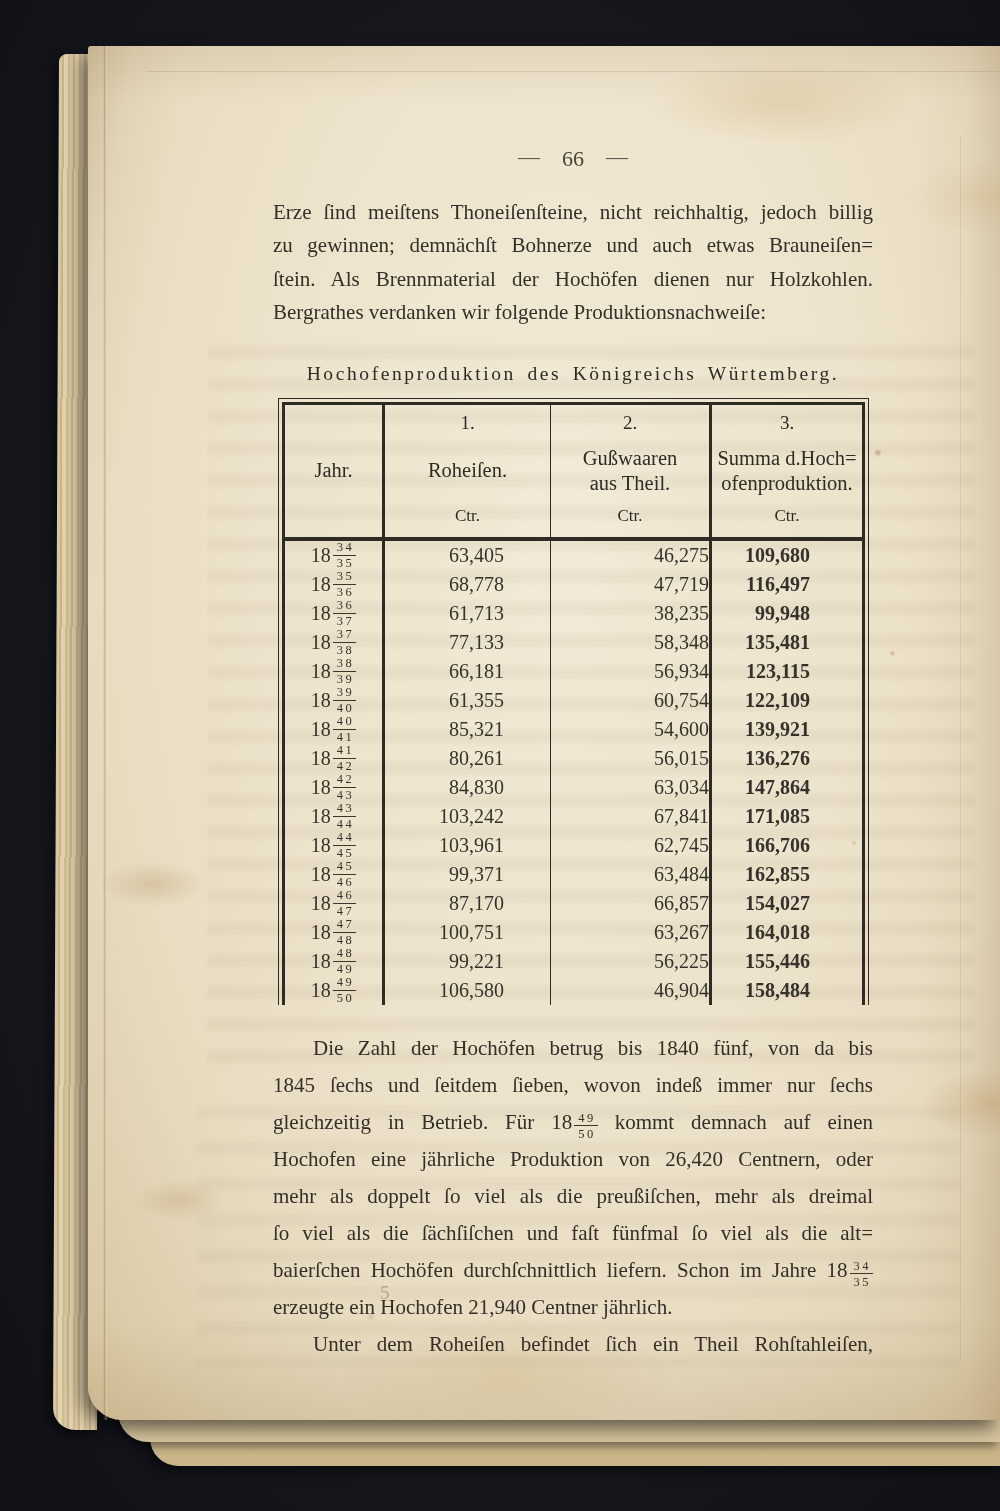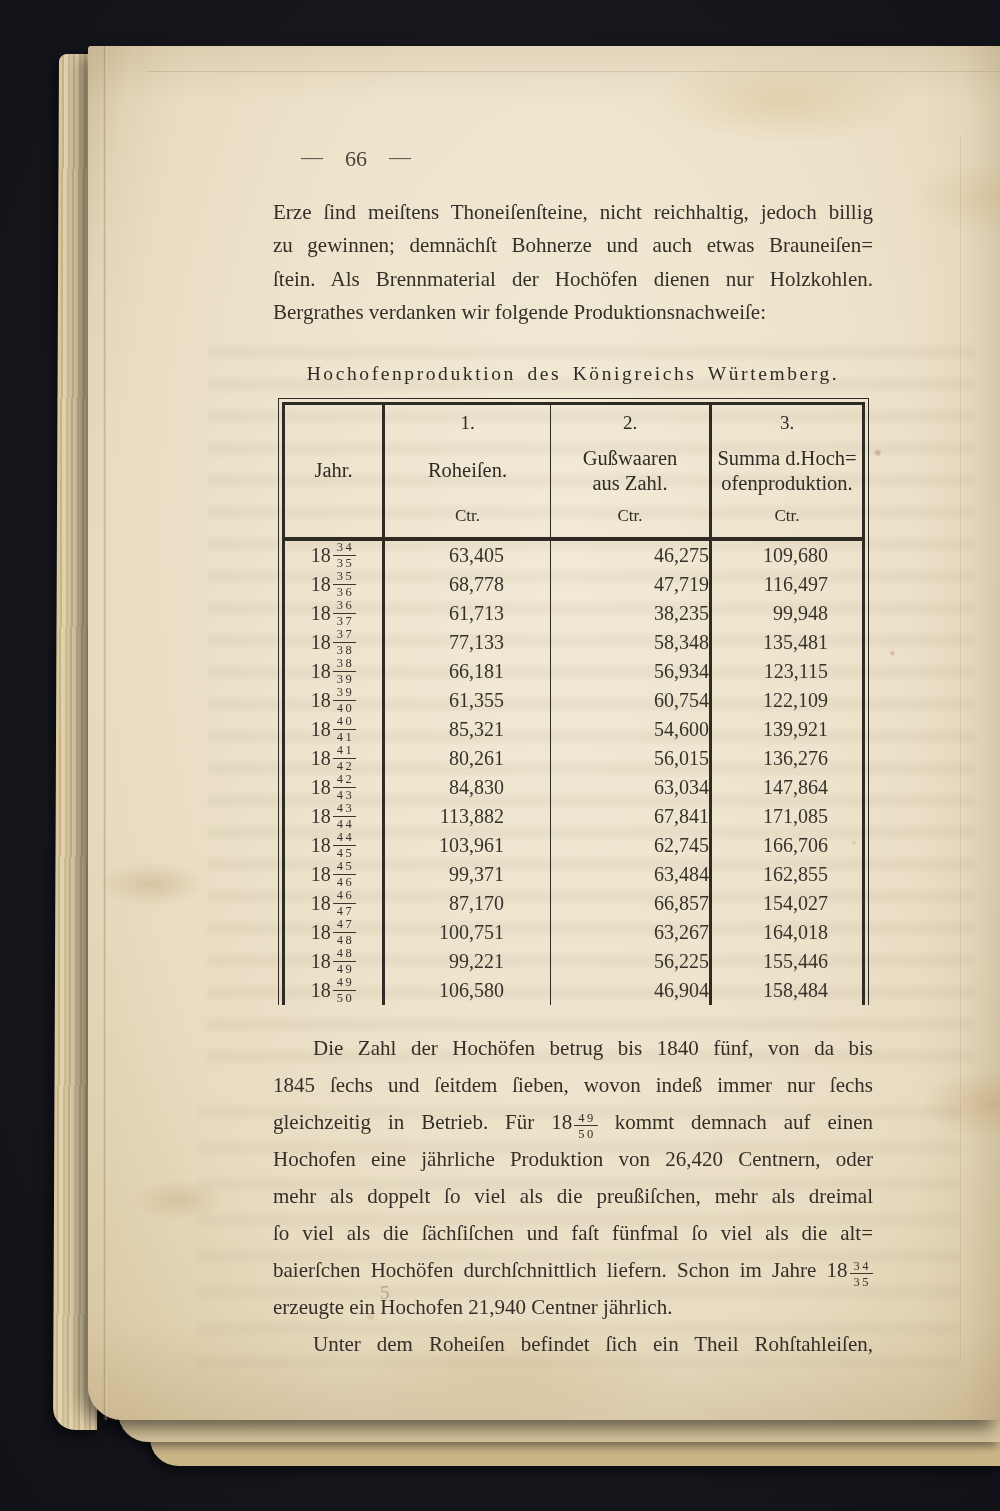--- a/index.html
+++ b/index.html
@@ -74,22 +74,22 @@
     filter: blur(2px); pointer-events:none;
   }
   .ghost2 {
     position:absolute; left:110px; right:40px; top:1060px; height:260px;
     background: repeating-linear-gradient(to bottom,
       rgba(118,104,80,.05) 0 12px, transparent 12px 36px);
     filter: blur(2px); pointer-events:none;
   }
   
   .pagenum {
-    position:absolute; left:191px; top:100px; width:600px;
-    text-align:left; font-size:22px; color:#4c463c;
+    position:absolute; left:185px; top:100px; width:600px;
+    text-align:center; font-size:22px; color:#4c463c;
   }
   .pagenum .dash { display:inline-block; margin:0 22px; transform:translateY(-2px); color:#5a544a; }
   .para { position:absolute; left:185px; width:600px; color:#332f28; font-size:21px; }
   .para1 { top:150px;  line-height:33.4px; }
   .para2 { top:984px;  line-height:37px; }
   .line   { text-align:justify; text-align-last:justify; }
   .line.last { text-align-last:left; }
   .line.indent { text-indent:40px; }
   .table-title {
     position:absolute; left:160px; top:317px; width:650px;
@@ -118,21 +118,21 @@
     display:grid; grid-template-columns:100px 166px 161px 1fr;
     height:29px; color:#36322b; font-size:20px;
   }
   .cell { display:flex; align-items:center; }
   .cell.b-thick { border-right:3.5px solid #2e2a24; }
   .cell.b-thin  { border-right:1.5px solid #2e2a24;margin-left:8px; }
   .c-year { justify-content:center; }
   .c-num  { justify-content:flex-end; }
   .c-roheisen { padding-right:46px; }
   .c-guss     { }
-  .c-summa    { padding-right:34px; }
+  .c-summa    { padding-right:52px;font-weight:bold; }
   
   .frac { display:inline-block; text-align:right; vertical-align:-0.42em; line-height:1; margin-left:2px; }
   .frac .fn, .frac .fd { display:block; font-size:12.5px; letter-spacing:2.5px; padding:0 2px; }
   .frac .fn { margin-bottom:1px; padding-left:4px; }
   .frac .fd { border-top:1.2px solid #3a352d; padding-top:1.5px; padding-left:4px; }
   .ghost-five {
     position:absolute; left:292px; top:1236px; font-size:19px;
     color:rgba(110,100,78,.42);
   }
 </style>
@@ -179,21 +179,21 @@
             <div class="hnum">1.</div>
             <div class="hmid">
                 <div class="hlabel">Roheiſen.</div>
               </div>
             <div class="hunit">Ctr.</div>
           </div>
           <div class="hcell b-thick">
             <div class="hnum">2.</div>
             <div class="hmid">
               <div class="hlabel">Gußwaaren</div>
-              <div class="hlabel">aus Zahl.</div>
+              <div class="hlabel">aus Theil.</div>
             </div>
             <div class="hunit">Ctr.</div>
           </div>
           <div class="hcell">
             <div class="hnum">3.</div>
             <div class="hmid">
               <div class="hlabel">Summa d.Hoch=</div>
               <div class="hlabel">ofenproduktion.</div>
             </div>
             <div class="hunit">Ctr.</div>
@@ -279,21 +279,21 @@
                 </span></div>
       <div class="cell c-num c-roheisen b-thin">84,830</div>
       <div class="cell c-num c-guss b-thick">63,034</div>
       <div class="cell c-num c-summa">147,864</div>
     </div>
             <div class="brow">
       <div class="cell c-year b-thick">18<span class="frac">
                   <span class="fn">43</span>
                   <span class="fd">44</span>
                 </span></div>
-      <div class="cell c-num c-roheisen b-thin">113,882</div>
+      <div class="cell c-num c-roheisen b-thin">103,242</div>
       <div class="cell c-num c-guss b-thick">67,841</div>
       <div class="cell c-num c-summa">171,085</div>
     </div>
             <div class="brow">
       <div class="cell c-year b-thick">18<span class="frac">
                   <span class="fn">44</span>
                   <span class="fd">45</span>
                 </span></div>
       <div class="cell c-num c-roheisen b-thin">103,961</div>
       <div class="cell c-num c-guss b-thick">62,745</div>

